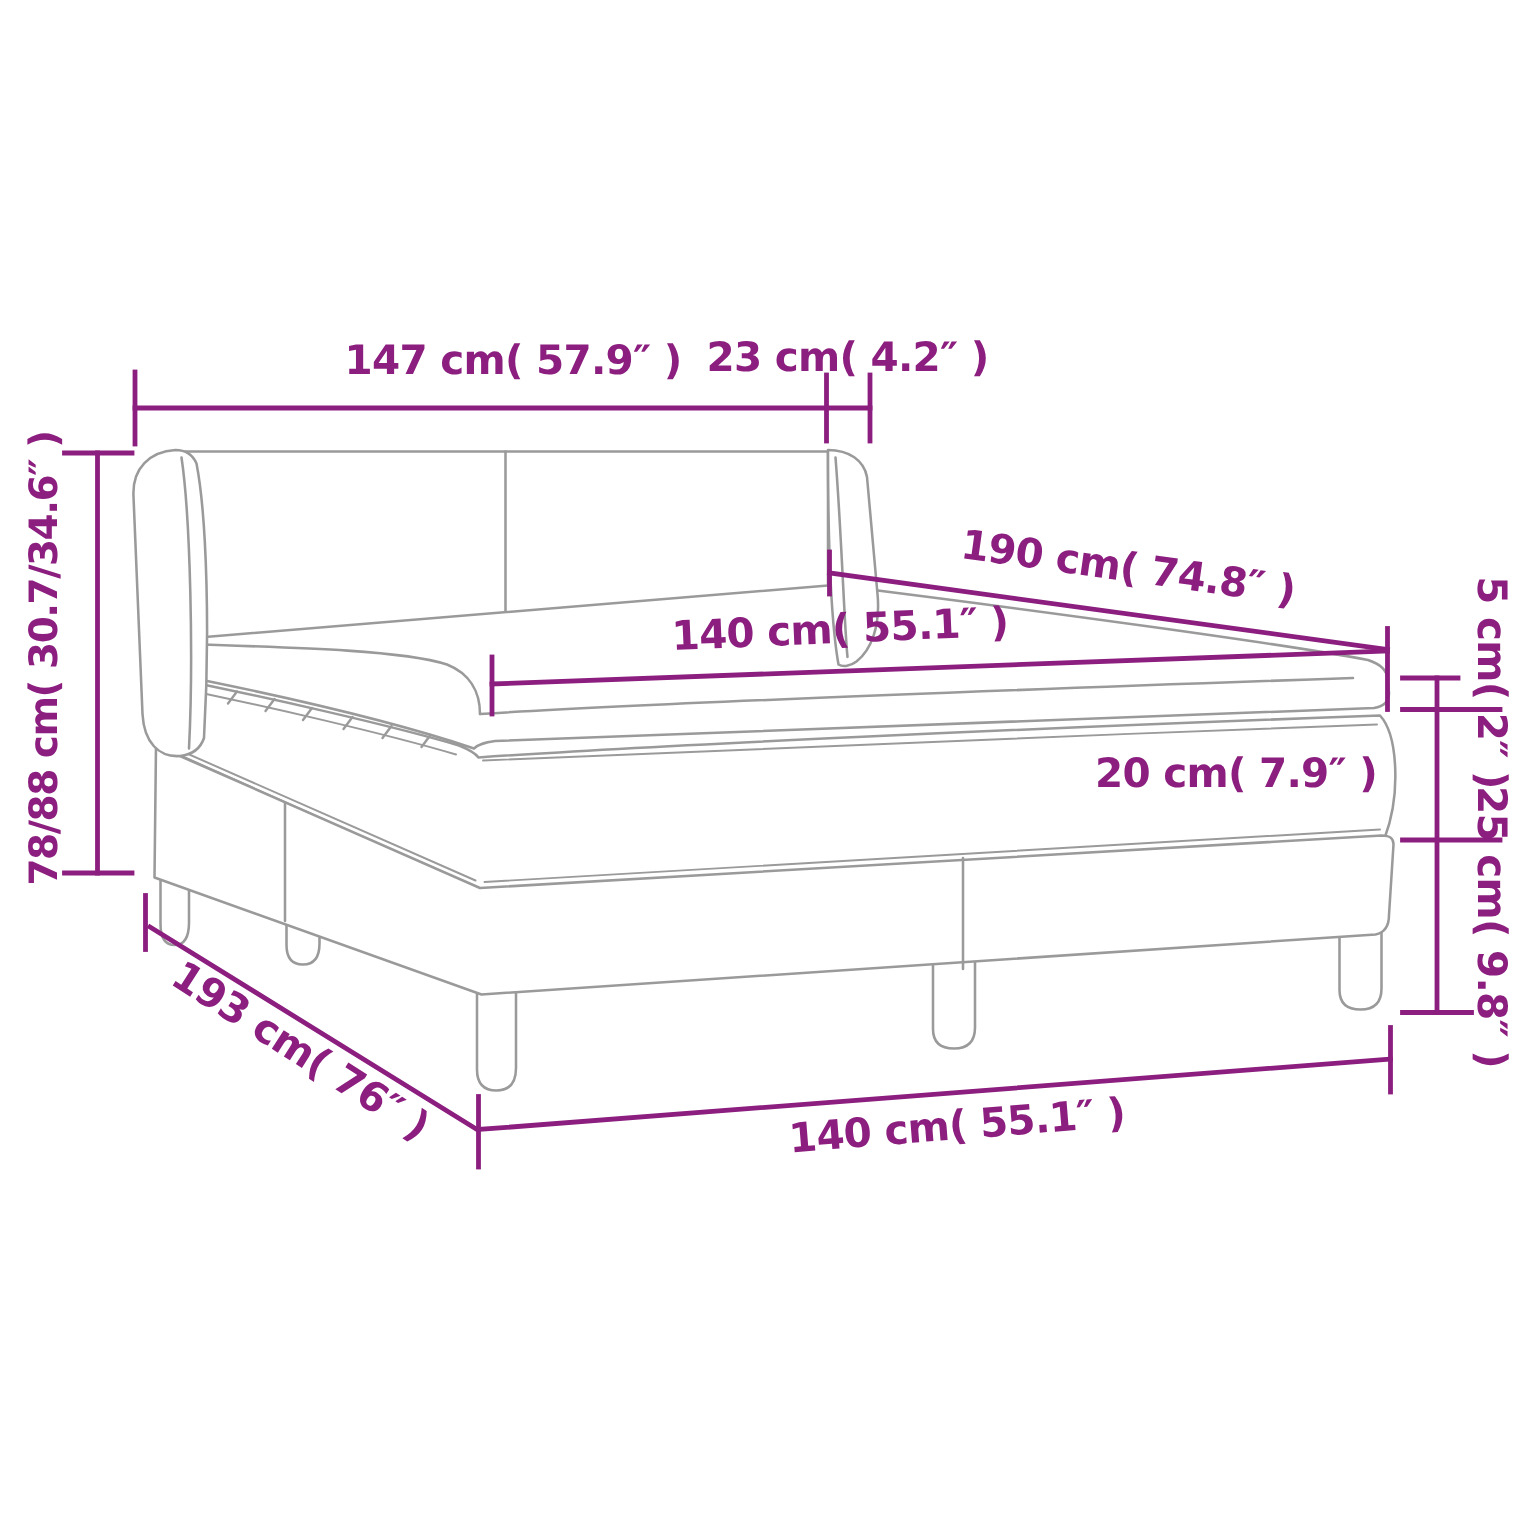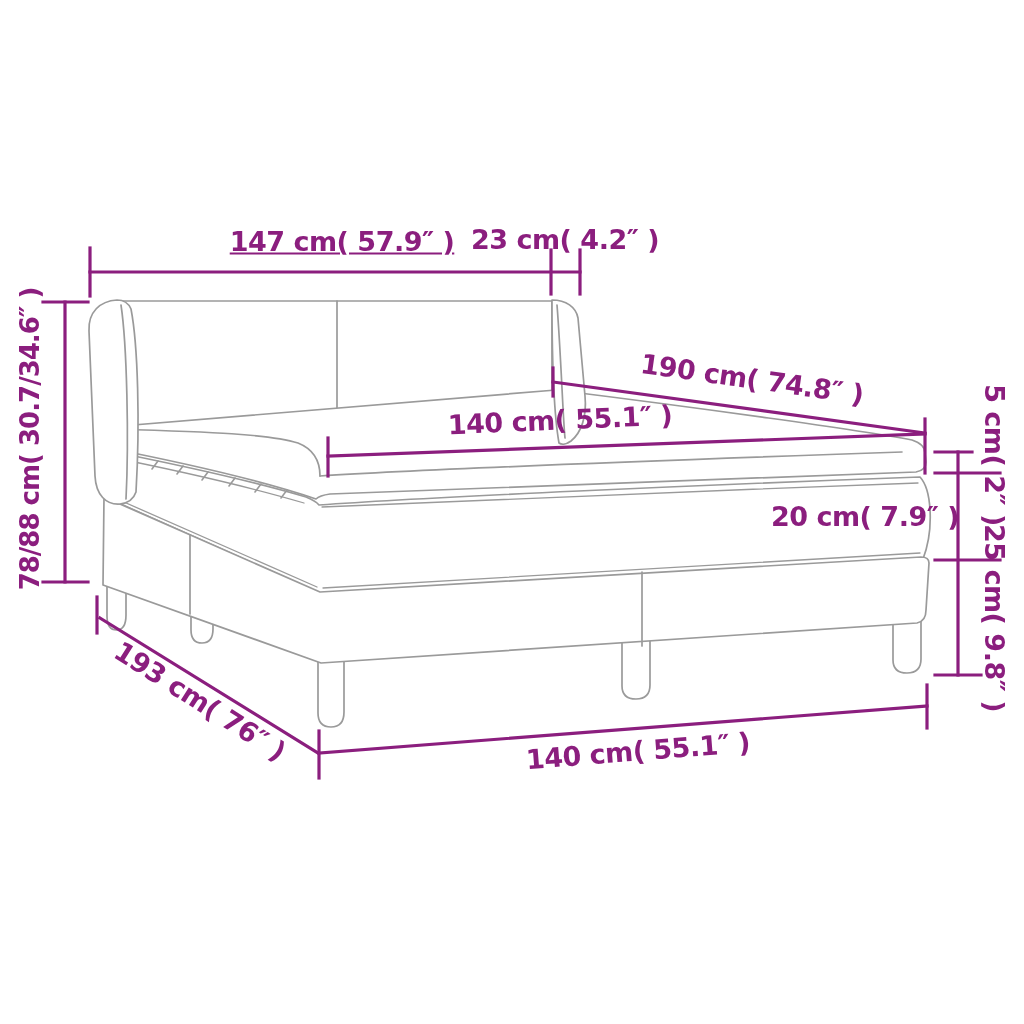--- a/index.html
+++ b/index.html
@@ -119,31 +119,31 @@
 
       <path d="M 100,618 L 318,753"></path>
       <path d="M 97,597 L 97,633"></path>
       <path d="M 319,731 L 319,778"></path>
 
       <path d="M 319,753 L 927,706"></path>
       <path d="M 927,685 L 927,728"></path>
     </g>
   </svg>
 
-  <div class="dim-label" style="left:342px;top:241px;text-decoration:underline;">147 cm( 57.9″ )</div>
+  <div class="dim-label" style="left:342px;top:241px;">147 cm( 57.9″ )</div>
 
   <div class="dim-label" style="left:565px;top:239px;">23 cm( 4.2″ )</div>
 
   <div class="dim-label rot8" style="left:752px;top:379px;">190 cm( 74.8″ )</div>
 
   <div class="dim-label rotm25" style="left:560px;top:420px;">140 cm( 55.1″ )</div>
 
   <div class="dim-label rot90" style="left:994px;top:455px;">5 cm( 2″ )</div>
 
-  <div class="dim-label" style="left:865px;top:516px;">20 cm( 7.9″ )</div>
+  <div class="dim-label" style="left:824px;top:516px;">20 cm( 7.9″ )</div>
 
   <div class="dim-label rot90" style="left:994px;top:618px;">25 cm( 9.8″ )</div>
 
   <div class="dim-label rotm90 small" style="left:30px;top:439px;">78/88 cm( 30.7/34.6″ )</div>
 
   <div class="dim-label rot325" style="left:200px;top:701px;">193 cm( 76″ )</div>
 
   <div class="dim-label rotm45" style="left:638px;top:751px;">140 cm( 55.1″ )</div>
 </div>
 

